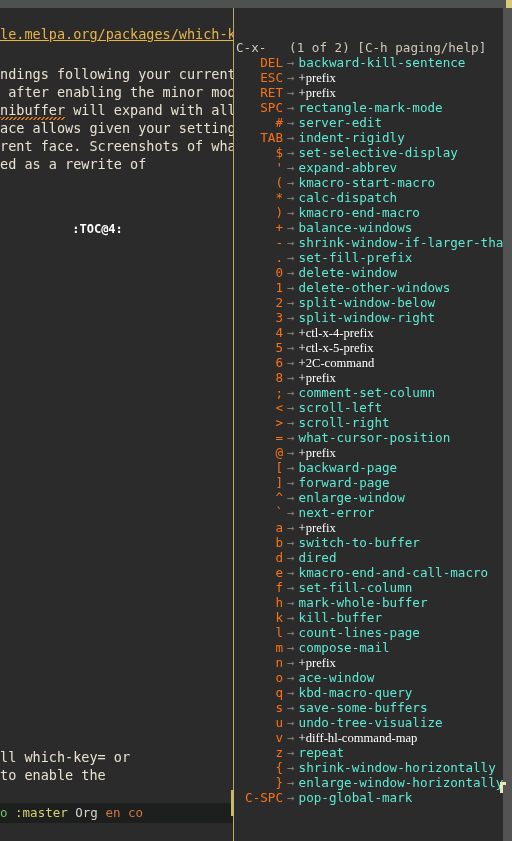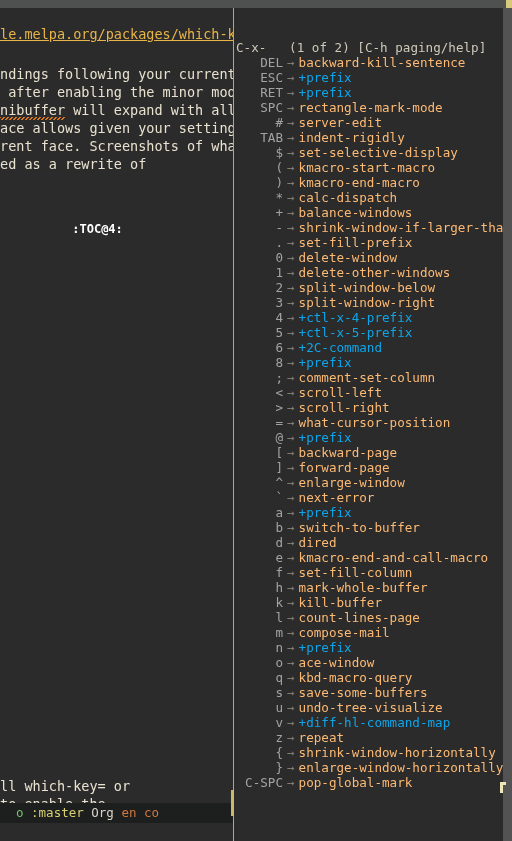--- a/index.html
+++ b/index.html
@@ -86,21 +86,20 @@
     position: absolute;
     left: 0;
     top: 803px;
     width: 233px;
     height: 20px;
     background: #1d1f1e;
     line-height: 20px;
     white-space: pre;
     font-size: 12.5px;
     overflow: hidden;
-    padding-left: 16px;
   }
   #left-modeline-gap {
     position: absolute;
     left: 0; top: 823px;
     width: 233px; height: 18px;
     background: #2b2b2b;
   }
   
   #divider {
     position: absolute;
@@ -139,31 +138,31 @@
     font-size: 12.6px;
     padding-left: 0px;
   }
   .wk-row {
     height: 15px;
     line-height: 15px;
     white-space: pre;
     font-size: 12.6px;
   }
   .wk-key {
-    color: #a3a3a3;
+    color: #f97316;
     display: inline-block;
     width: 47px;
     text-align: right;
   }
   .wk-arrow {
     color: #7e7b72;
     padding: 0 4px;
   }
-  .wk-cmd { color: #fdba74; }
-  .wk-cmd.prefix { color: #0ea5e9; }
+  .wk-cmd { color: #5eead4; }
+  .wk-cmd.prefix { color: #ffffff; font-family: Liberation Serif, serif; }
   
   #wk-cursor {
     position: absolute;
     left: 500px;
     top: 782px;
     width: 6px;
     height: 11px;
     border-top: 3px solid #efe6b8;
     border-left: 3px solid #efe6b8;
     box-sizing: border-box;
@@ -183,21 +182,21 @@
       <div class="ln"><span class="body-txt">ndings following your currently</span></div>
       <div class="ln"><span class="body-txt"> after enabling the minor mode</span></div>
       <div class="ln"><span class="spell">nibuffer</span><span class="body-txt"> will expand with all of</span></div>
       <div class="ln"><span class="body-txt">ace allows given your settings).</span></div>
       <div class="ln"><span class="body-txt">rent face. Screenshots of what</span></div>
       <div class="ln"><span class="body-txt">ed as a rewrite of</span></div>
       <div class="ln" style="height: 22px;"><span class="body-txt"> </span></div>
       <div class="ln" style="height: 24px;"><span class="body-txt"> </span></div>
       <div class="ln"><span class="toc">          :TOC@4:</span></div>
     </div>
-  <div id="left-tail" style="position:absolute; left:0; top:740px; width:233px;margin-top:29px;">
+  <div id="left-tail" style="position:absolute; left:0; top:740px; width:233px;">
       <div class="ln"><span class="body-txt">ll which-key= or</span></div>
       <div class="ln"><span class="body-txt">to enable the</span></div>
     </div>
 </div>
 
 <div id="left-modeline"><span style="color: rgb(116, 193, 106);">o</span><span style="color: rgb(217, 212, 198);"> </span><span style="color: rgb(216, 207, 111);">:master</span><span style="color: rgb(217, 212, 198);"> </span><span style="color: rgb(217, 212, 198);">Org</span><span style="color: rgb(217, 212, 198);"> </span><span style="color: rgb(210, 119, 63);">en</span><span style="color: rgb(217, 212, 198);"> </span><span style="color: rgb(210, 119, 63);">co</span></div>
 <div id="left-modeline-gap"></div>
 
 <div id="divider"></div>
 <div id="divider-fringe"></div>
@@ -206,23 +205,24 @@
 <div id="wk-panel">
   <div id="wk-header">C-x-   (1 of 2) [C-h paging/help]</div>
   <div id="wk-list">
       <div class="wk-row"><span class="wk-key">DEL</span><span class="wk-arrow">→</span><span class="wk-cmd">backward-kill-sentence</span></div>
       <div class="wk-row"><span class="wk-key">ESC</span><span class="wk-arrow">→</span><span class="wk-cmd prefix">+prefix</span></div>
       <div class="wk-row"><span class="wk-key">RET</span><span class="wk-arrow">→</span><span class="wk-cmd prefix">+prefix</span></div>
       <div class="wk-row"><span class="wk-key">SPC</span><span class="wk-arrow">→</span><span class="wk-cmd">rectangle-mark-mode</span></div>
       <div class="wk-row"><span class="wk-key">#</span><span class="wk-arrow">→</span><span class="wk-cmd">server-edit</span></div>
       <div class="wk-row"><span class="wk-key">TAB</span><span class="wk-arrow">→</span><span class="wk-cmd">indent-rigidly</span></div>
       <div class="wk-row"><span class="wk-key">$</span><span class="wk-arrow">→</span><span class="wk-cmd">set-selective-display</span></div>
+      <div class="wk-row"><span class="wk-key">'</span><span class="wk-arrow">→</span><span class="wk-cmd">expand-abbrev</span></div>
       <div class="wk-row"><span class="wk-key">(</span><span class="wk-arrow">→</span><span class="wk-cmd">kmacro-start-macro</span></div>
+      <div class="wk-row"><span class="wk-key">*</span><span class="wk-arrow">→</span><span class="wk-cmd">calc-dispatch</span></div>
       <div class="wk-row"><span class="wk-key">)</span><span class="wk-arrow">→</span><span class="wk-cmd">kmacro-end-macro</span></div>
-      <div class="wk-row"><span class="wk-key">*</span><span class="wk-arrow">→</span><span class="wk-cmd">calc-dispatch</span></div>
       <div class="wk-row"><span class="wk-key">+</span><span class="wk-arrow">→</span><span class="wk-cmd">balance-windows</span></div>
       <div class="wk-row"><span class="wk-key">-</span><span class="wk-arrow">→</span><span class="wk-cmd">shrink-window-if-larger-tha..</span></div>
       <div class="wk-row"><span class="wk-key">.</span><span class="wk-arrow">→</span><span class="wk-cmd">set-fill-prefix</span></div>
       <div class="wk-row"><span class="wk-key">0</span><span class="wk-arrow">→</span><span class="wk-cmd">delete-window</span></div>
       <div class="wk-row"><span class="wk-key">1</span><span class="wk-arrow">→</span><span class="wk-cmd">delete-other-windows</span></div>
       <div class="wk-row"><span class="wk-key">2</span><span class="wk-arrow">→</span><span class="wk-cmd">split-window-below</span></div>
       <div class="wk-row"><span class="wk-key">3</span><span class="wk-arrow">→</span><span class="wk-cmd">split-window-right</span></div>
       <div class="wk-row"><span class="wk-key">4</span><span class="wk-arrow">→</span><span class="wk-cmd prefix">+ctl-x-4-prefix</span></div>
       <div class="wk-row"><span class="wk-key">5</span><span class="wk-arrow">→</span><span class="wk-cmd prefix">+ctl-x-5-prefix</span></div>
       <div class="wk-row"><span class="wk-key">6</span><span class="wk-arrow">→</span><span class="wk-cmd prefix">+2C-command</span></div>

